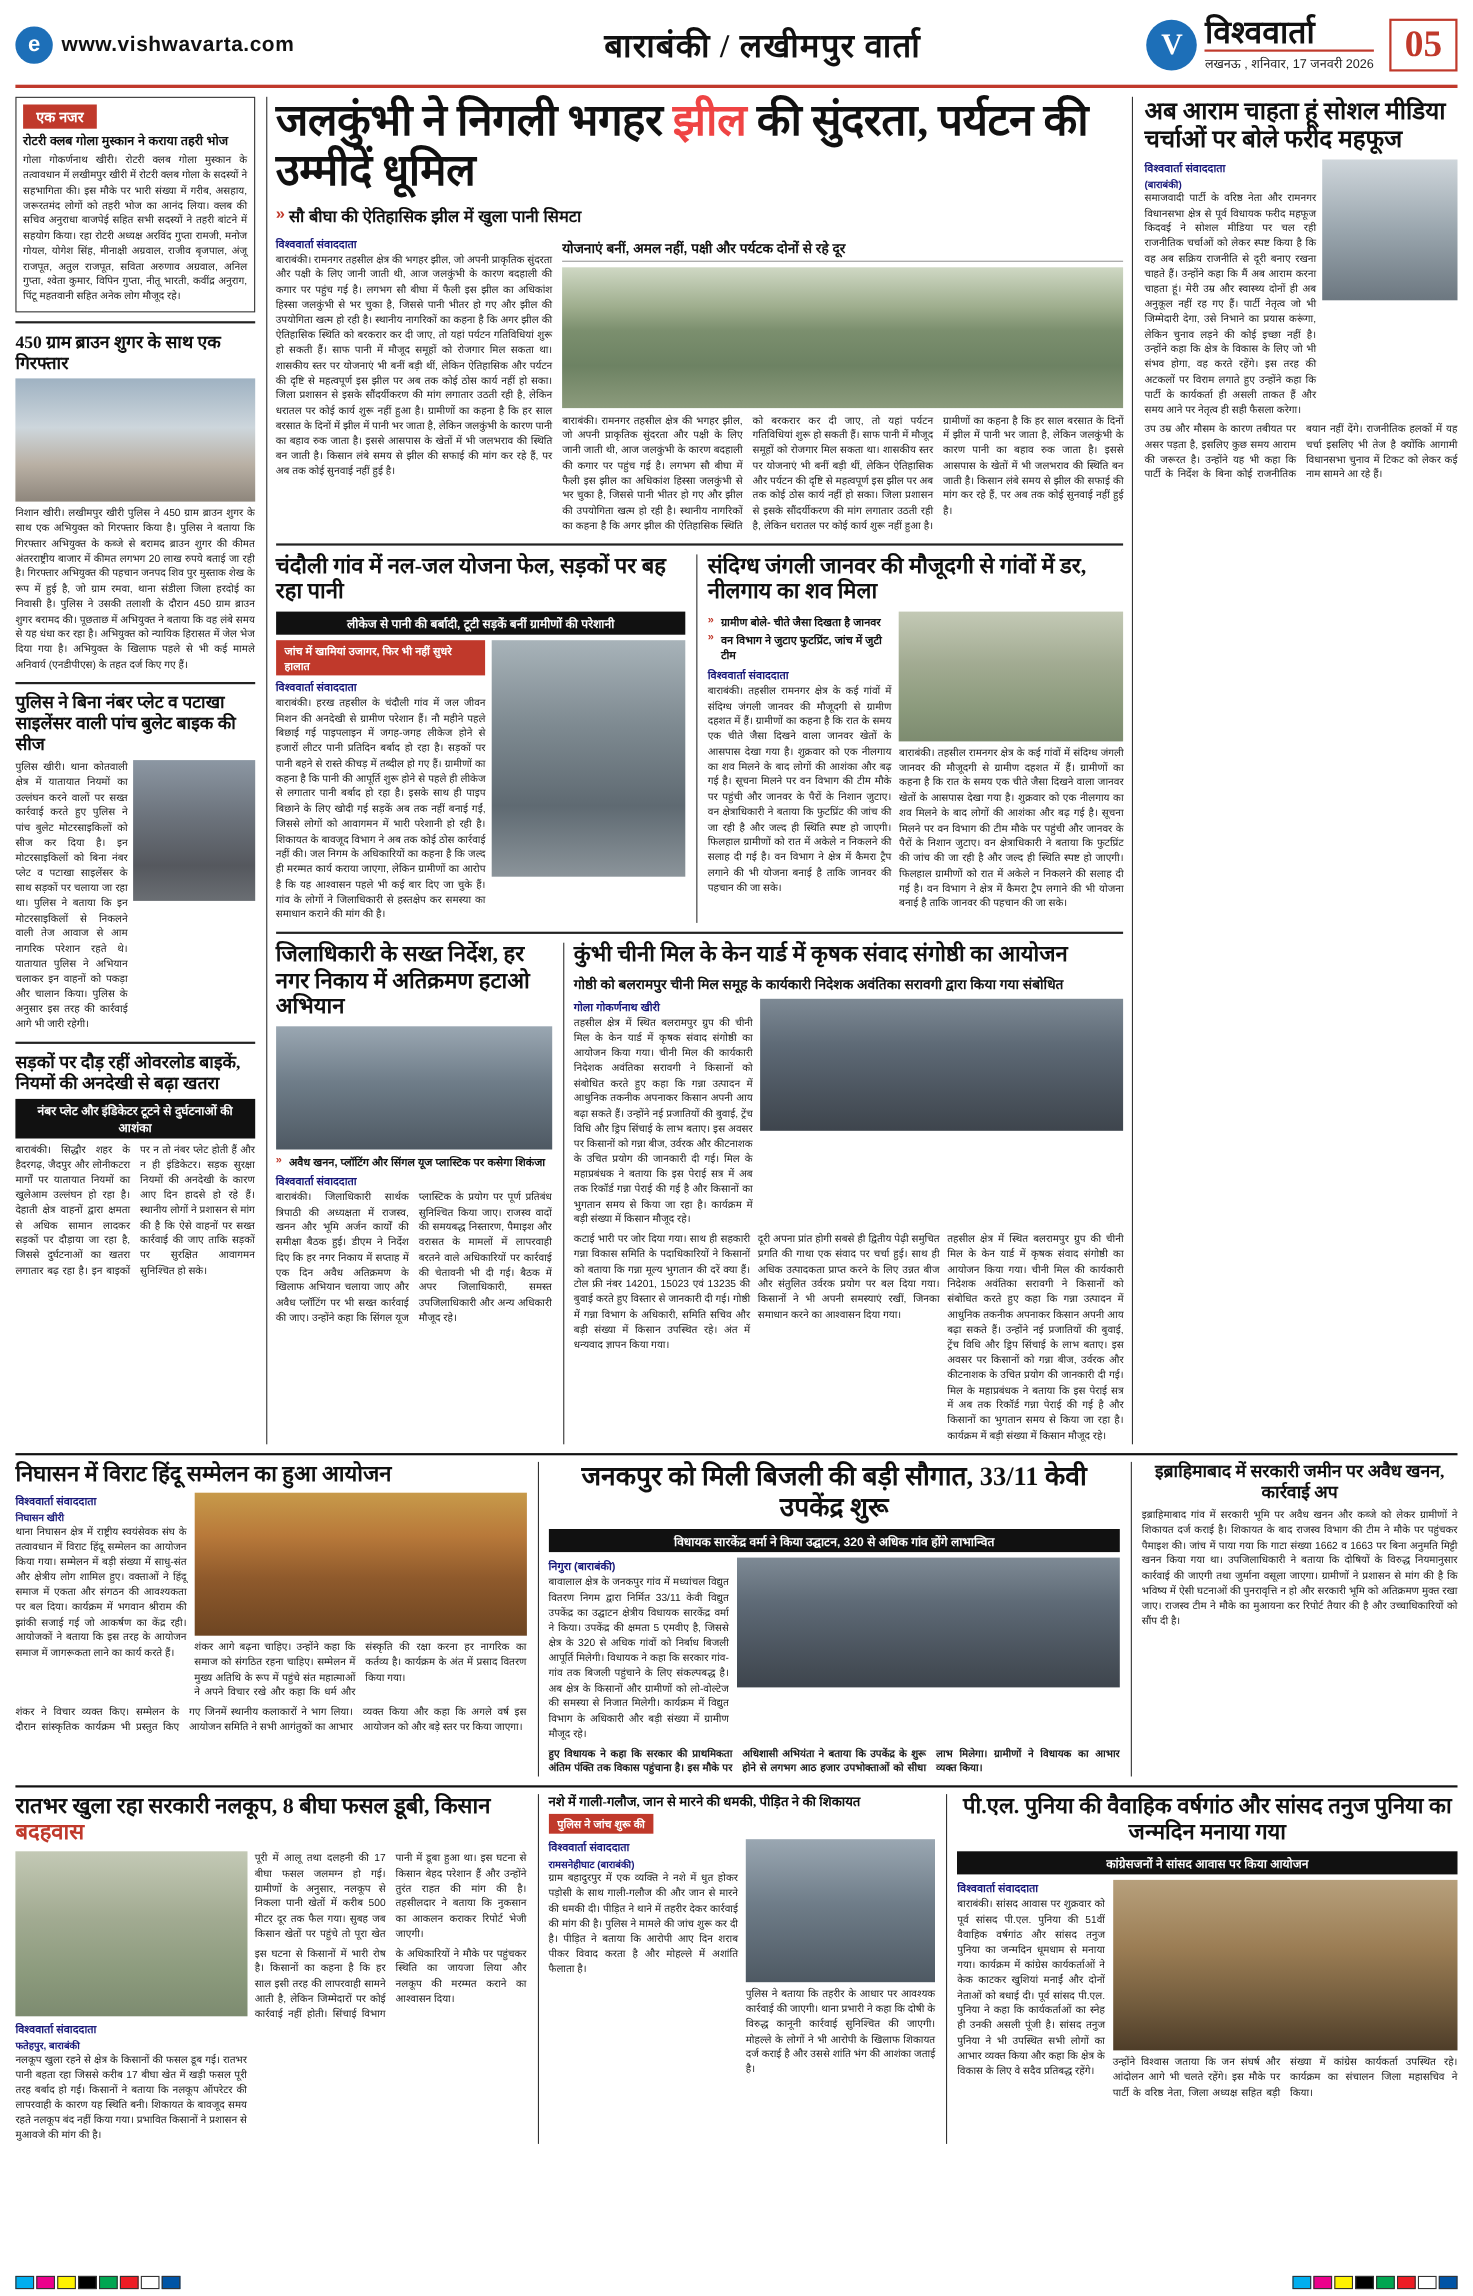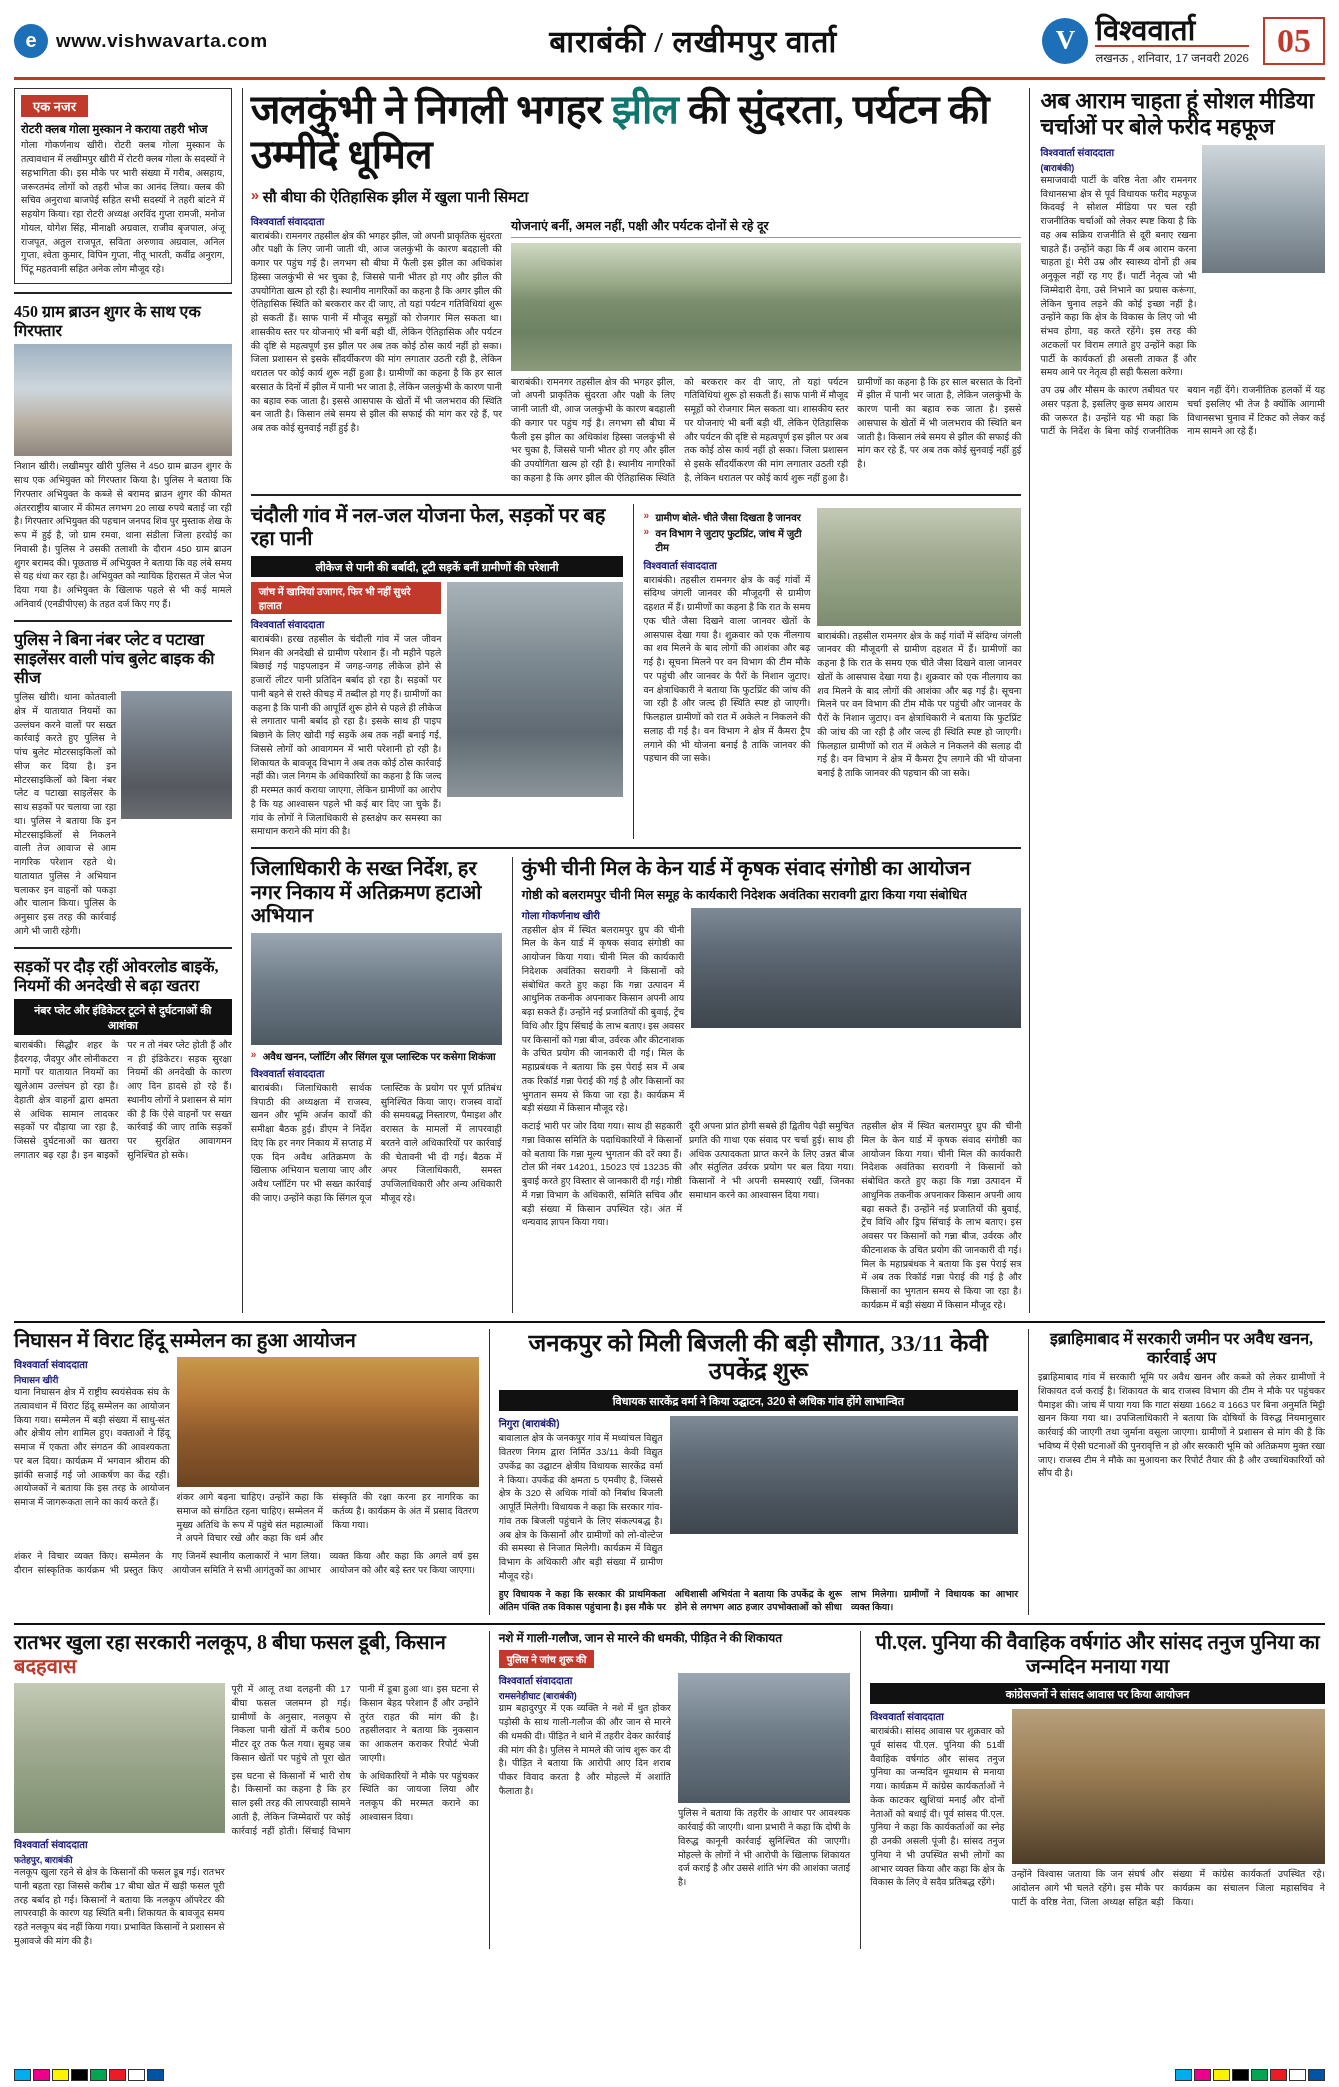--- a/index.html
+++ b/index.html
@@ -32,21 +32,21 @@
   .col { }
   .col-a { width:218px; }
   .col-b { width:790px; }
   .col-c { width:285px; }
 
   
   .boxed { border:1.5px solid #333; padding:6px; }
   .red-tab { background:#c0392b; color:#fff; font-size:13px; font-weight:bold; display:inline-block; padding:2px 12px; margin-bottom:5px; }
 
   h1.lead { font-size:40px; line-height:1.12; font-weight:bold; font-family:"Liberation Serif", serif; margin:0 0 8px 0; letter-spacing:-.5px; }
-  h1.lead .rd { color:#0f766e;margin-top:44px; }
+  h1.lead .rd { color:#ef4444;margin-top:44px; }
   h3.hd { font-size:20px; line-height:1.18; font-weight:bold; font-family:"Liberation Serif", serif; margin:0 0 5px 0; }
   h4.hd { font-size:16px; line-height:1.2; font-weight:bold; font-family:"Liberation Serif", serif; margin:0 0 4px 0; }
 
   .subhd { font-size:12.5px; font-weight:bold; color:#111; margin:3px 0 5px 0; }
 
   .byline { font-size:10px; font-weight:bold; color:#1a1a7a; margin-bottom:2px; }
 
   .body-text { font-size:9.3px; line-height:1.48; text-align:justify; color:#1a1a1a; }
   .cols2 { column-count:2; column-gap:9px; }
   .cols3 { column-count:3; column-gap:9px; }
@@ -168,20 +168,21 @@
               <div class="redbar-label" style="font-size:10px;">जांच में खामियां उजागर, फिर भी नहीं सुधरे हालात</div>
               <div class="byline" style="margin-top:3px;">विश्ववार्ता संवाददाता</div>
               <div class="body-text">बाराबंकी। हरख तहसील के चंदौली गांव में जल जीवन मिशन की अनदेखी से ग्रामीण परेशान हैं। नौ महीने पहले बिछाई गई पाइपलाइन में जगह-जगह लीकेज होने से हजारों लीटर पानी प्रतिदिन बर्बाद हो रहा है। सड़कों पर पानी बहने से रास्ते कीचड़ में तब्दील हो गए हैं। ग्रामीणों का कहना है कि पानी की आपूर्ति शुरू होने से पहले ही लीकेज से लगातार पानी बर्बाद हो रहा है। इसके साथ ही पाइप बिछाने के लिए खोदी गई सड़कें अब तक नहीं बनाई गईं, जिससे लोगों को आवागमन में भारी परेशानी हो रही है। शिकायत के बावजूद विभाग ने अब तक कोई ठोस कार्रवाई नहीं की। जल निगम के अधिकारियों का कहना है कि जल्द ही मरम्मत कार्य कराया जाएगा, लेकिन ग्रामीणों का आरोप है कि यह आश्वासन पहले भी कई बार दिए जा चुके हैं। गांव के लोगों ने जिलाधिकारी से हस्तक्षेप कर समस्या का समाधान कराने की मांग की है।</div>
             </div>
             <div style="width:48%;">
               <div class="photo ph-water" style="height:215px;"></div>
             </div>
           </div>
         </div>
         <div style="width:51%;border-left:1px solid #333;padding-left:9px;">
+          <h3 class="hd">संदिग्ध जंगली जानवर की मौजूदगी से गांवों में डर, नीलगाय का शव मिला</h3>
           <div style="display:flex;gap:7px;margin-top:4px;">
             <div style="width:45%;">
               <div class="bullet-line" style="font-size:10px;">ग्रामीण बोले- चीते जैसा दिखता है जानवर</div>
               <div class="bullet-line" style="font-size:10px;">वन विभाग ने जुटाए फुटप्रिंट, जांच में जुटी टीम</div>
               <div class="byline" style="margin-top:4px;">विश्ववार्ता संवाददाता</div>
               <div class="body-text">बाराबंकी। तहसील रामनगर क्षेत्र के कई गांवों में संदिग्ध जंगली जानवर की मौजूदगी से ग्रामीण दहशत में हैं। ग्रामीणों का कहना है कि रात के समय एक चीते जैसा दिखने वाला जानवर खेतों के आसपास देखा गया है। शुक्रवार को एक नीलगाय का शव मिलने के बाद लोगों की आशंका और बढ़ गई है। सूचना मिलने पर वन विभाग की टीम मौके पर पहुंची और जानवर के पैरों के निशान जुटाए। वन क्षेत्राधिकारी ने बताया कि फुटप्रिंट की जांच की जा रही है और जल्द ही स्थिति स्पष्ट हो जाएगी। फिलहाल ग्रामीणों को रात में अकेले न निकलने की सलाह दी गई है। वन विभाग ने क्षेत्र में कैमरा ट्रैप लगाने की भी योजना बनाई है ताकि जानवर की पहचान की जा सके।</div>
             </div>
             <div style="width:55%;">
               <div class="photo ph-field" style="height:118px;"></div>
               <div class="body-text" style="margin-top:4px;">बाराबंकी। तहसील रामनगर क्षेत्र के कई गांवों में संदिग्ध जंगली जानवर की मौजूदगी से ग्रामीण दहशत में हैं। ग्रामीणों का कहना है कि रात के समय एक चीते जैसा दिखने वाला जानवर खेतों के आसपास देखा गया है। शुक्रवार को एक नीलगाय का शव मिलने के बाद लोगों की आशंका और बढ़ गई है। सूचना मिलने पर वन विभाग की टीम मौके पर पहुंची और जानवर के पैरों के निशान जुटाए। वन क्षेत्राधिकारी ने बताया कि फुटप्रिंट की जांच की जा रही है और जल्द ही स्थिति स्पष्ट हो जाएगी। फिलहाल ग्रामीणों को रात में अकेले न निकलने की सलाह दी गई है। वन विभाग ने क्षेत्र में कैमरा ट्रैप लगाने की भी योजना बनाई है ताकि जानवर की पहचान की जा सके।</div>

